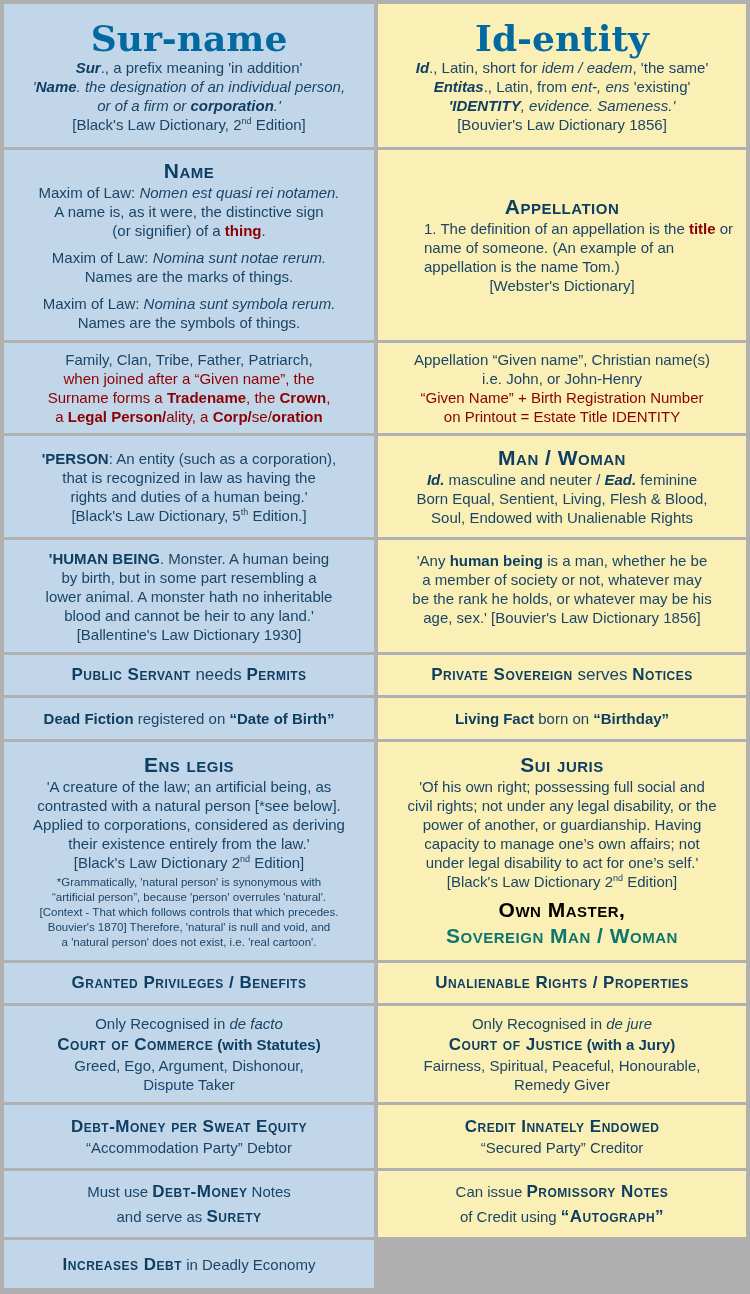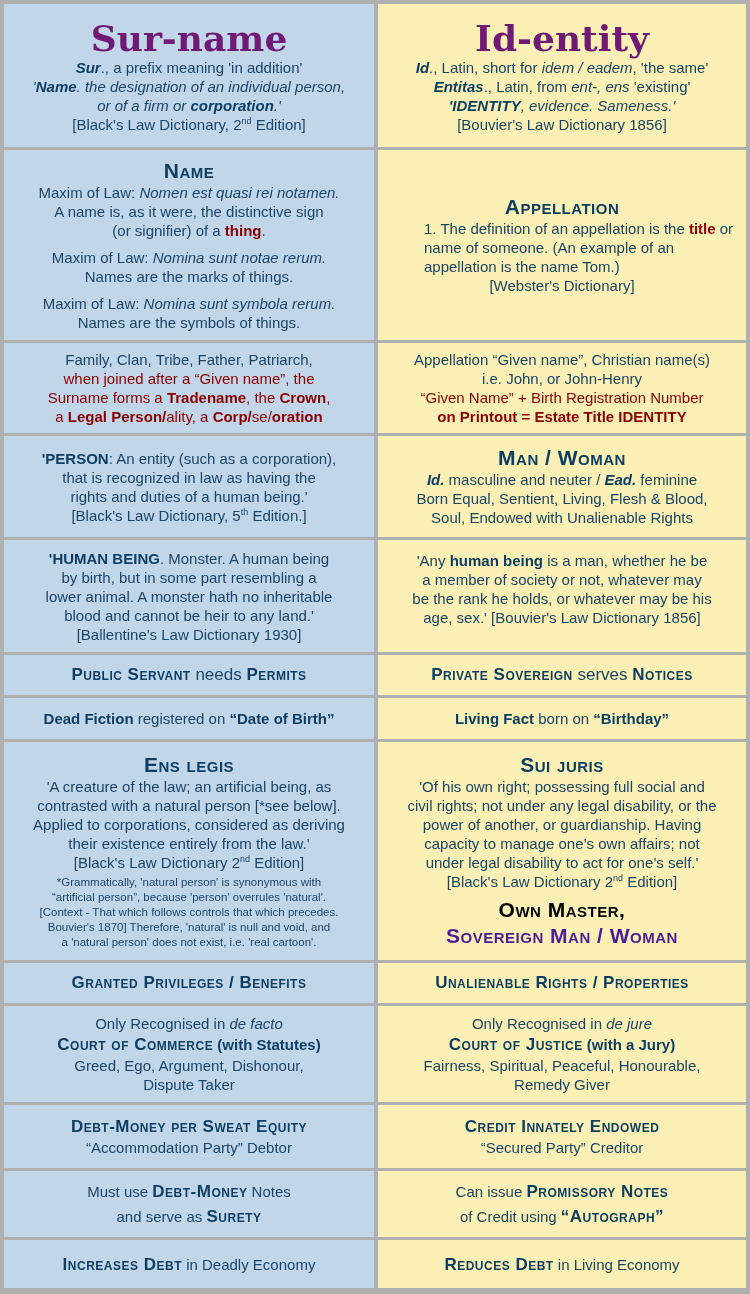--- a/index.html
+++ b/index.html
@@ -5,26 +5,26 @@
   html, body { margin:0; padding:0; }
   body { width:750px; height:1294px; background:#b0b0b0; font-family:"Liberation Sans", sans-serif; color:#1b4566; }
   .tbl { position:absolute; left:4px; top:4px; width:742px; }
   .row { display:flex; border-bottom:3px solid #b0b0b0; }
   .row:last-child { border-bottom:none; }
   .cell { box-sizing:border-box; text-align:center; display:flex; flex-direction:column; justify-content:center; padding:4px 6px; }
   .l { width:370px; background:#c2d6ea; margin-right:4px; }
   .r { width:368px; background:#faf0b6;align-items:center; }
   .navy { color:#0e3f63; }
   .red { color:#8b0000; }
-  .title { font-family:"DejaVu Serif", serif; font-weight:bold; font-size:36px; line-height:40px; color:#701a75; }
+  .title { font-family:"DejaVu Serif", serif; font-weight:bold; font-size:36px; line-height:40px; color:#0369a1; }
   .sc { font-variant:small-caps; font-weight:bold; letter-spacing:0.5px; color:#0e3f63; }
   .h { font-size:21px; line-height:24px; }
   .t { font-size:15px; line-height:19px; }
   .s { font-size:11.5px; line-height:15px; }
-  .b { font-weight:bold; }
+  .b { font-weight:normal; }
   .i { font-style:italic; }
   .lft { text-align:left;margin-left:40px; }
   sup { font-size:9px; line-height:0; }
   p { margin:0; }
   .gap { height:8px; }
 </style>
 </head>
 <body>
 
 <div class="tbl">
@@ -149,21 +149,21 @@
     <div class="cell r t">
       <div class="sc h">Sui juris</div>
       <p>'Of his own right; possessing full social and</p>
       <p>civil rights; not under any legal disability, or the</p>
       <p>power of another, or guardianship. Having</p>
       <p>capacity to manage one’s own affairs; not</p>
       <p>under legal disability to act for one’s self.'</p>
       <p><span>[Black's Law Dictionary 2</span><sup>nd</sup><span> Edition]</span></p>
       <div style="height:6px"></div>
       <p class="sc h red" style="color:#000000;line-height:26px">Own Master,</p>
-      <p class="sc h red" style="color:#4c1d95;line-height:26px">Sovereign Man / Woman</p>
+      <p class="sc h red" style="color:#0f766e;line-height:26px">Sovereign Man / Woman</p>
     </div>
   </div>
 
   <div class="row" style="height:40px">
     <div class="cell l" style="font-size:17px">
       <p class="sc">Granted Privileges / Benefits</p>
     </div>
     <div class="cell r" style="font-size:17px">
       <p class="sc">Unalienable Rights / Properties</p>
     </div>
@@ -203,18 +203,15 @@
     <div class="cell r t">
       <p style="line-height:25px"><span>Can issue </span><span class="sc" style="font-size:17px">Promissory Notes</span></p>
       <p style="line-height:25px"><span>of Credit using </span><span class="sc" style="font-size:17px">“Autograph”</span></p>
     </div>
   </div>
 
   <div class="row" style="height:48px">
     <div class="cell l t">
       <p><span class="sc" style="font-size:17px">Increases Debt</span><span> in Deadly Economy</span></p>
     </div>
-    <div class="cell r t">
-      <p><span class="sc" style="font-size:17px">Reduces Debt</span><span> in Living Economy</span></p>
-    </div>
   </div>
 
 </div>
 
 </body></html>

